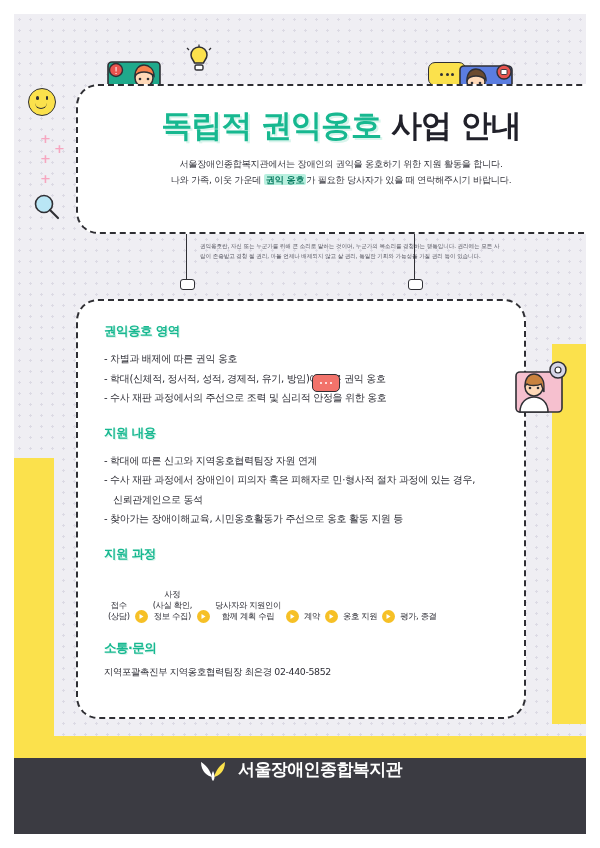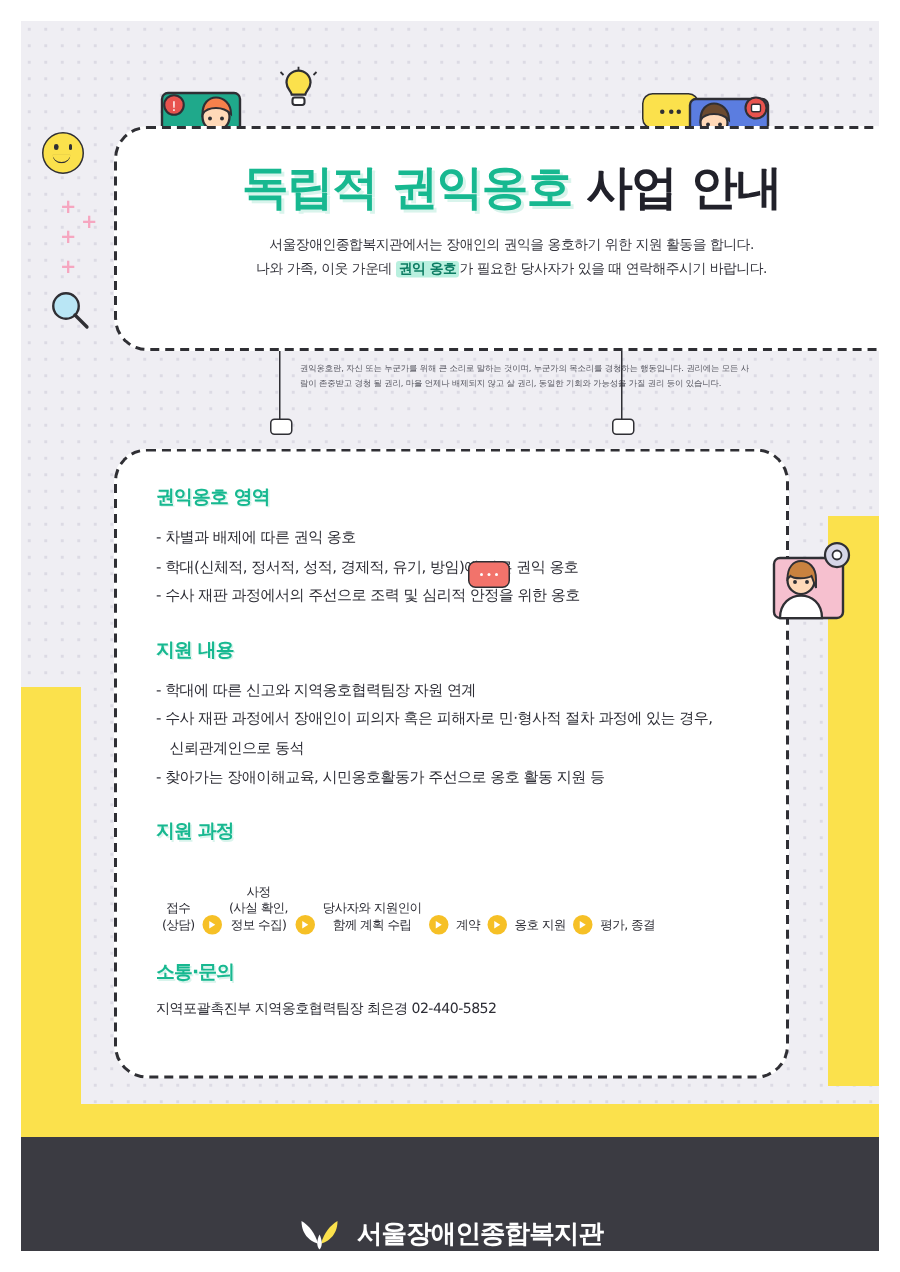--- a/index.html
+++ b/index.html
@@ -37,21 +37,21 @@
   }
   .yellow-bottom{
     position:absolute;left:0;bottom:76px;
     width:572px;height:22px;
     background:#fbe14c;
   }
   .footer-bar{
     position:absolute;left:0;bottom:0;
     width:572px;height:76px;
     background:#3b3b42;
-    display:flex;align-items:flex-end;justify-content:center;
+    display:flex;align-items:flex-start;justify-content:center;
     gap:10px;
   }
   .footer-logo-mark{
     width:30px;height:24px;position:relative;
   }
   .footer-text{
     color:#ffffff;font-size:17px;font-weight:bold;letter-spacing:-0.6px;
   }
   
   .card{

